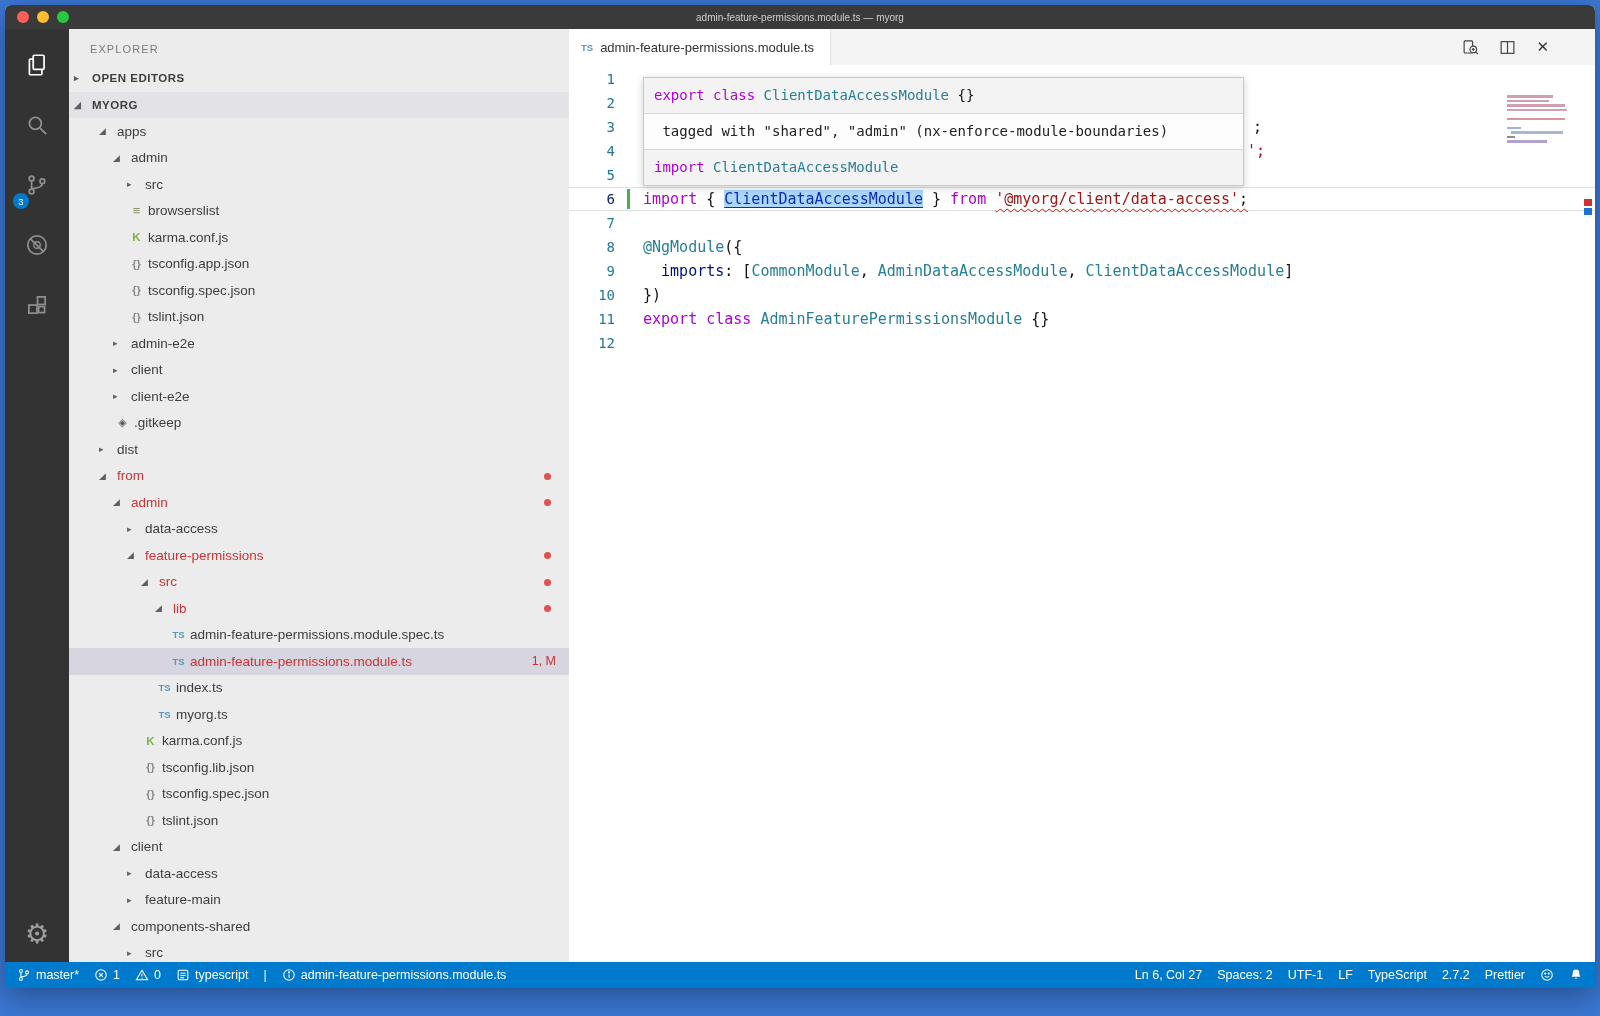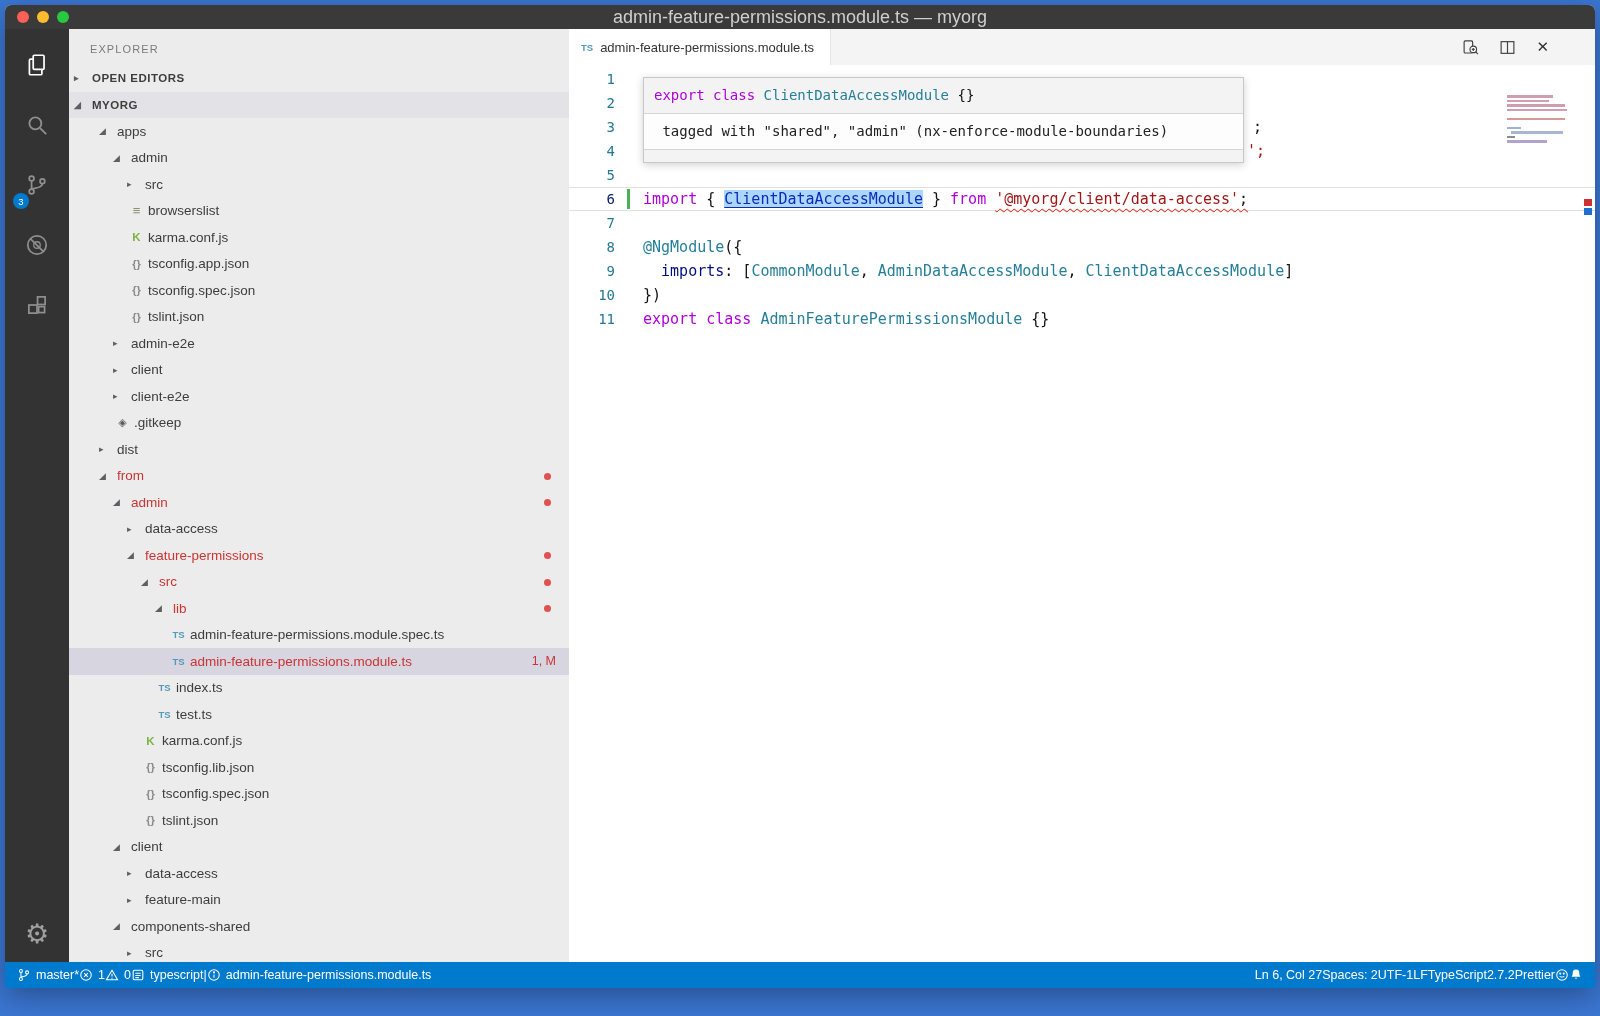--- a/index.html
+++ b/index.html
@@ -7,21 +7,21 @@
     --accent:#007acc; --red:#cc3333; --kw:#af00db; --cls:#267f99; --var:#001080;
     --str:#a31515; --squiggle:#e51400; --added:#4caf50; --linkbg:#add6ff; --selrow:#d7d5e0;
   }
   *{box-sizing:border-box;margin:0;padding:0}
   html,body{width:1600px;height:1016px;overflow:hidden}
   body{background:var(--frame);font-family:"Liberation Sans",sans-serif;-webkit-font-smoothing:antialiased}
   .window{position:absolute;left:5px;top:5px;width:1590px;height:983px;display:flex;flex-direction:column;
     border-radius:6px 6px 0 0;overflow:hidden;background:#fff;box-shadow:0 8px 30px rgba(0,0,0,.35)}
   
   .titlebar{height:24px;background:var(--titlebar);position:relative;flex:none;display:flex;align-items:center;justify-content:center}
-  .title{font-size:18px;color:#cfcfcf}
+  .title{font-size:10px;color:#cfcfcf}
   .traffic{position:absolute;left:12px;top:0;height:100%;display:flex;align-items:center;gap:8px}
   .tl{width:12px;height:12px;border-radius:50%;display:inline-block}
   .tl1{background:#ff5f57}.tl2{background:#febc2e}.tl3{background:#28c840}
   
   .main{flex:1;display:flex;min-height:0}
   .activitybar{width:64px;background:var(--activity);flex:none;display:flex;flex-direction:column;align-items:center;padding-top:6px}
   .abicon{width:64px;height:60px;display:flex;align-items:center;justify-content:center;color:#8f8f8f;cursor:pointer;position:relative}
   .abicon svg{width:26px;height:26px}
   .abicon.active{color:#ffffff}
   .abicon .badge{position:absolute;left:8px;bottom:6px;min-width:16px;height:16px;border-radius:9px;background:var(--accent);
@@ -77,21 +77,21 @@
   .hsec.text div{white-space:pre}
   
   .minimap{position:absolute;right:18px;top:30px;width:70px;cursor:pointer}
   .mrow{height:2.5px;margin-bottom:2px}
   .mrow div{height:100%}
   .overview{position:absolute;right:2px;top:0;bottom:0;width:10px}
   .omark{position:absolute;right:1px;width:8px;height:7px}
   
   .statusbar{height:26px;background:var(--accent);flex:none;display:flex;align-items:center;justify-content:space-between;
     color:#fff;font-size:12.5px;padding:0 12px}
-  .sgroup{display:flex;align-items:center;white-space:nowrap}
+  .sgroup{display:flex;align-items:center;gap:15px;white-space:nowrap}
   .sitem{display:flex;align-items:center;gap:5px;cursor:pointer}
   .sitem svg{width:14px;height:14px;display:block}
   .ssep{opacity:.95}
 </style>
 </head>
 <body>
 
 <div class="window">
 
   <div class="titlebar">
@@ -243,21 +243,21 @@
             <span class="fi fi-ts">TS</span>
             <span class="tlabel red">admin-feature-permissions.module.ts</span>
             <span class="rbadge">1, M</span>
           </div>
           <div class="trow" style="padding-left: 86px;">
             <span class="fi fi-ts">TS</span>
             <span class="tlabel">index.ts</span>
           </div>
           <div class="trow" style="padding-left: 86px;">
             <span class="fi fi-ts">TS</span>
-            <span class="tlabel">test.ts</span>
+            <span class="tlabel">myorg.ts</span>
           </div>
           <div class="trow" style="padding-left: 72px;">
             <span class="fi fi-karma">K</span>
             <span class="tlabel">karma.conf.js</span>
           </div>
           <div class="trow" style="padding-left: 72px;">
             <span class="fi fi-json">{}</span>
             <span class="tlabel">tsconfig.lib.json</span>
           </div>
           <div class="trow" style="padding-left: 72px;">
@@ -356,30 +356,35 @@
               <span class="cc"><span class="pun">  </span><span class="var">imports</span><span class="pun">: [</span><span class="cls">CommonModule</span><span class="pun">, </span><span class="cls">AdminDataAccessModule</span><span class="pun">, </span><span class="cls">ClientDataAccessModule</span><span class="pun">]</span></span>
             </div>
             <div class="code-line">
               <span class="ln">10</span>
               <span class="cc"><span class="pun">})</span></span>
             </div>
             <div class="code-line">
               <span class="ln">11</span>
               <span class="cc"><span class="kw">export</span><span class="pun"> </span><span class="kw">class</span><span class="pun"> </span><span class="cls">AdminFeaturePermissionsModule</span><span class="pun"> {}</span></span>
             </div>
+            <div class="code-line">
+              <span class="ln">12</span>
+              <span class="cc"></span>
+            </div>
           </div>
 
         <div class="hover-popup">
             <div class="hsec code">
               <div><span class="kw">export</span><span class="pun"> </span><span class="kw">class</span><span class="pun"> </span><span class="cls">ClientDataAccessModule</span><span class="pun"> {}</span></div>
             </div>
             <div class="hsec text">
               <div> tagged with "shared", "admin" (nx-enforce-module-boundaries)</div>
             </div>
             <div class="hsec code">
+              <div><span class="kw">import</span><span class="pun"> </span><span class="cls">ClientDataAccessModule</span></div>
             </div>
           </div>
 
         <div class="minimap">
             <div class="mrow">
               <div style="width: 46px; background: rgb(207, 159, 176);"></div>
             </div>
             <div class="mrow">
               <div style="width: 42px; background: rgb(207, 159, 176);"></div>
             </div>

